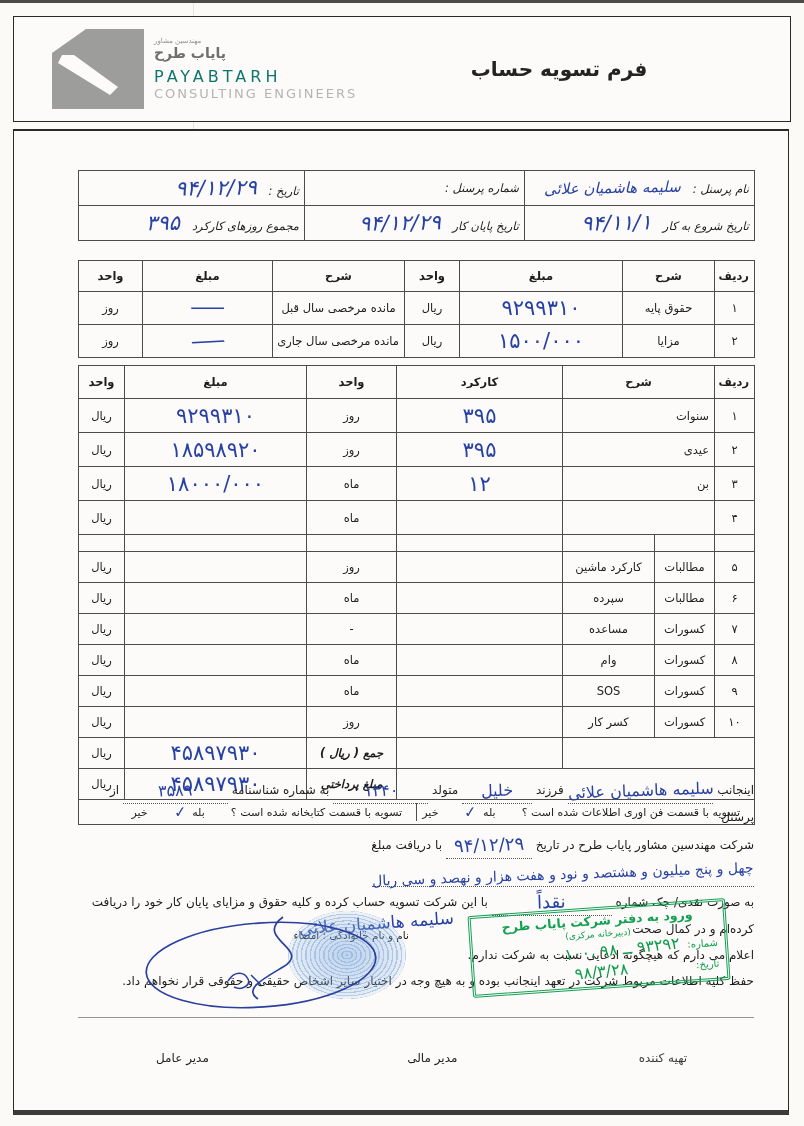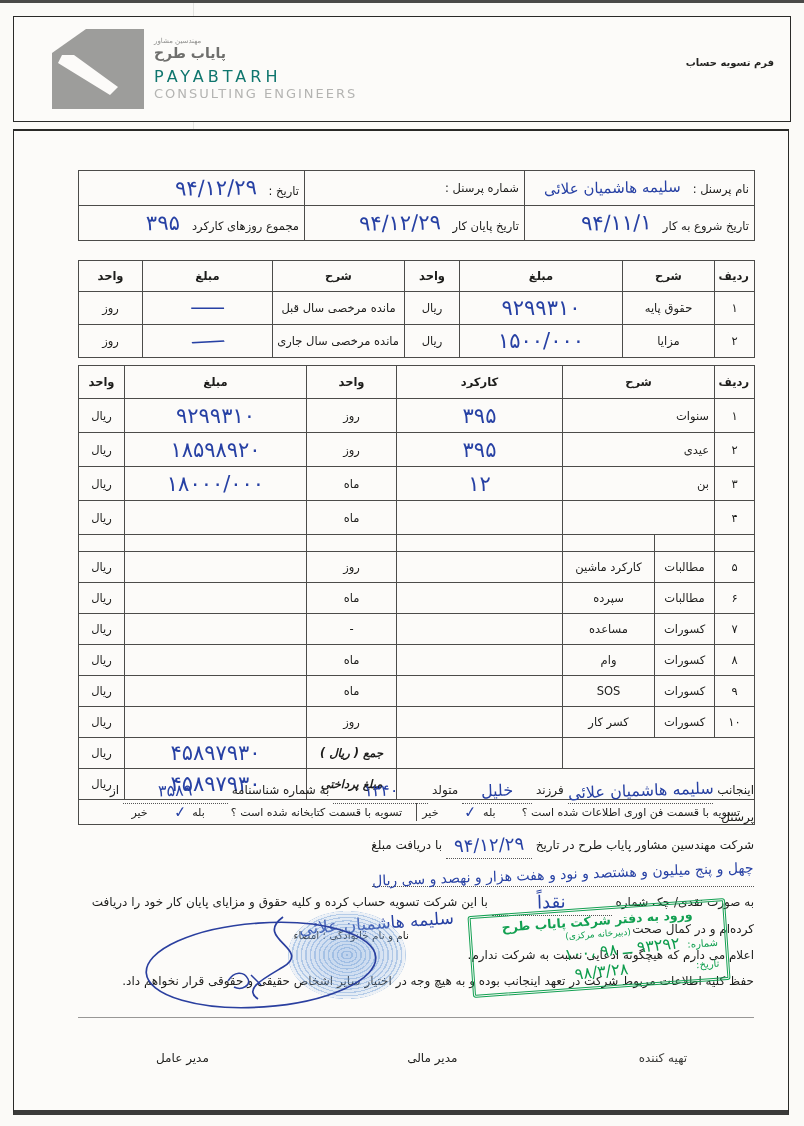--- a/index.html
+++ b/index.html
@@ -13,34 +13,34 @@
   
   .logo{position:absolute;left:38px;top:12px;display:flex;gap:10px;align-items:center;}
   .logo-sq{width:92px;height:80px;}
   .logo-txt{display:flex;flex-direction:column;align-items:flex-end;direction:rtl;}
   .logo-fa-small{font-size:7px;color:#8f8f8d;}
   .logo-fa{font-size:14px;color:#6f6f6d;font-weight:bold;}
   .logo-en{font-size:16px;letter-spacing:4px;color:#0f766e;direction:ltr;margin-top:6px;}
   .logo-en-sub{font-size:13px;letter-spacing:2px;color:#b4b4b2;direction:ltr;}
   .titles{position:absolute;left:330px;top:14px;width:430px;text-align:center;direction:rtl;}
   .title{font-size:20px;font-weight:bold;color:#1d1d1b;}
-  .subtitle{font-size:10px;font-weight:bold;color:#232321;margin-top:26px;text-align:right;}
+  .subtitle{font-size:20px;font-weight:bold;color:#232321;margin-top:26px;}
 
   
   .content{direction:rtl;color:#1d1d1b;}
   table{border-collapse:collapse;table-layout:fixed;}
   td,th{border:1px solid #4c4c4a;font-size:11.5px;font-weight:normal;padding:2px 5px;vertical-align:middle;overflow:hidden;white-space:nowrap;}
   th{font-weight:bold;}
   .hw{color:#2741a4;font-family:"DejaVu Sans",sans-serif;}
   .ltr{direction:ltr;unicode-bidi:bidi-override;display:inline-block;}
   .big{font-size:21px;letter-spacing:2px;}
 
   
   .info-table{position:absolute;left:64px;top:39px;width:676px;}
-  .info-table td{height:30px;}
+  .info-table td{height:30px;font-style:italic;}
   .info-table .lbl{font-size:11.5px;}
   .info-val{margin-right:8px;transform:rotate(-1deg);display:inline-block;}
 
   
   .t1{position:absolute;left:64px;top:129px;width:676px;}
   .t1 th{height:26px;}
   .t1 td{height:28px;text-align:center;}
   .dash{display:inline-block;transform:scaleX(3.2);font-weight:bold;}
   .dash2{display:inline-block;transform:scaleX(3.2) rotate(-10deg);font-weight:bold;}
 

